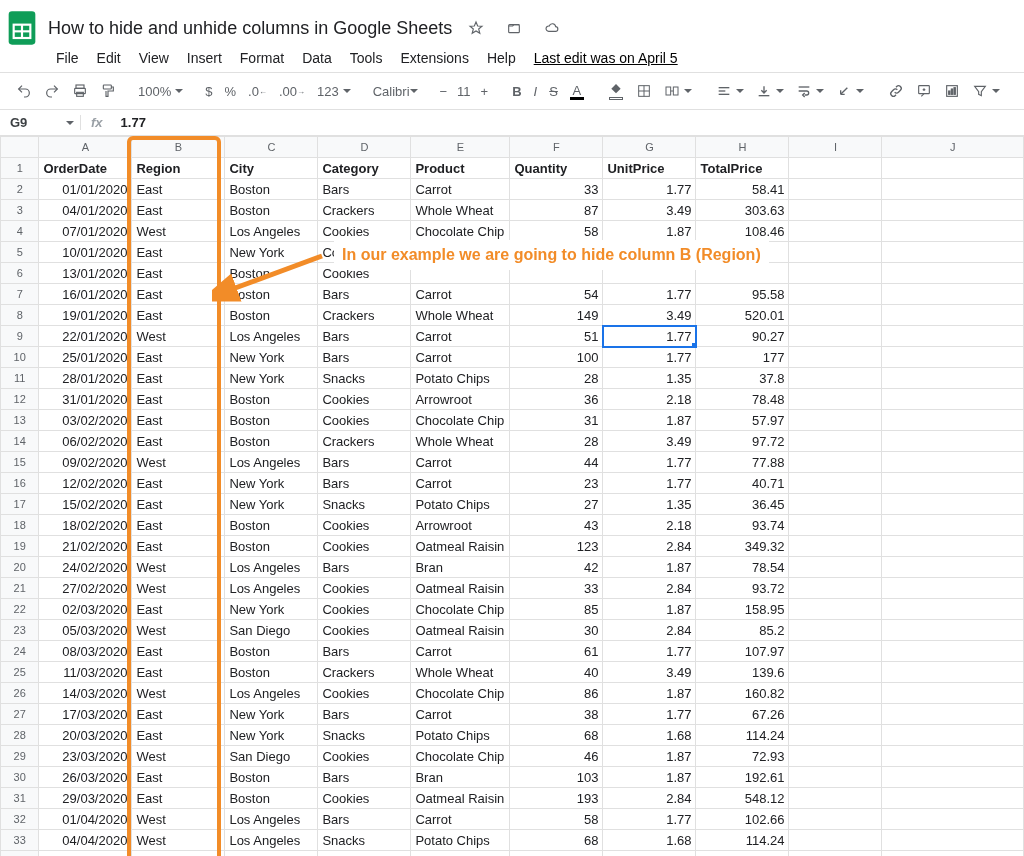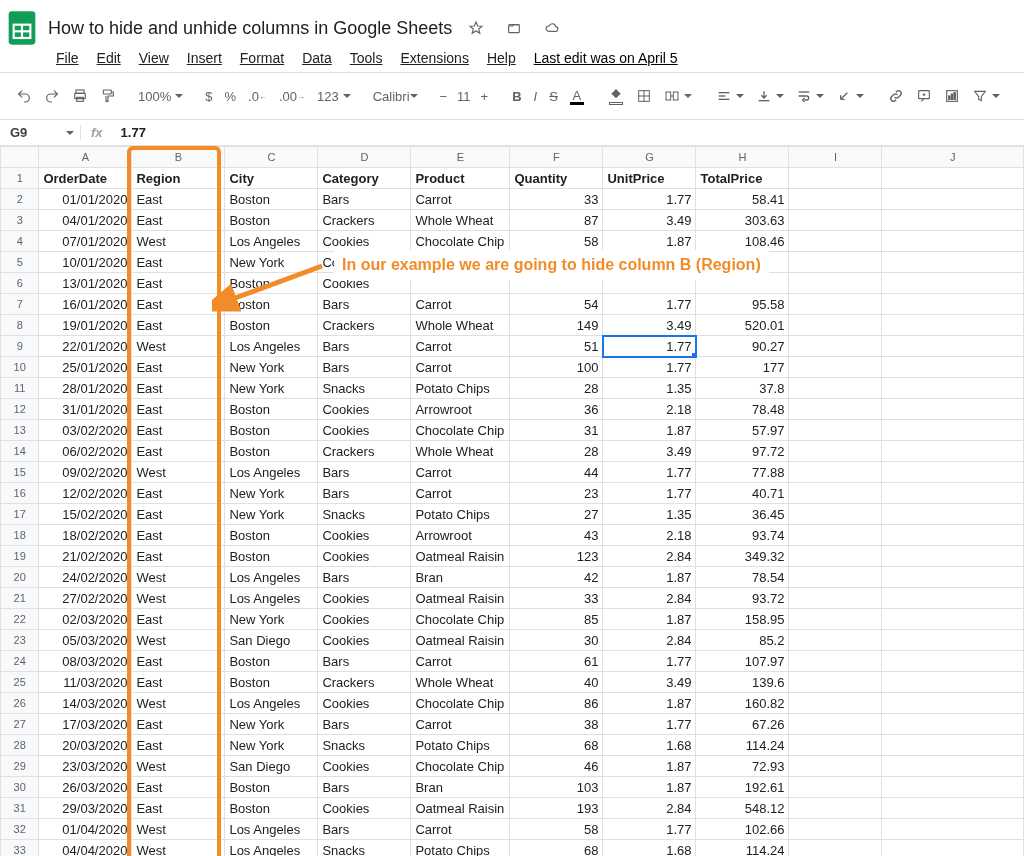--- a/index.html
+++ b/index.html
@@ -30,34 +30,34 @@
     color: #5f6368;
   }
   .title-icons svg { width: 18px; height: 18px; display:block; }
   
   .menu-bar {
     display: flex; align-items: center;
     padding: 2px 10px 6px 56px;
     font-size: 14px;
     color: #202124;
   }
-  .menu-bar span { margin-right: 18px; cursor: default; text-decoration: underline; }
+  .menu-bar span { margin-right: 18px; cursor: default; }
   .last-edit {
     color: #000000; text-decoration: underline;
     margin-left: 0;
   }
   
   .toolbar {
     border-top: 1px solid #e0e0e0;
     border-bottom: 1px solid #e0e0e0;
     display: flex; align-items: center;
     padding: 4px 10px;
     font-size: 13px;
     color: #5f6368;
-    height: 48px;
+    height: 38px;
   }
   .tbtn {
     padding: 4px 6px;
     display: flex; align-items: center; justify-content: center;
     cursor: default;
   }
   .tbtn svg { width: 16px; height: 16px; display:block; }
   .sep { width:1px; height:20px; background:#e0e0e0; margin: 0 6px; }
   .zoom, .fontbox, .fontsize {
     border: none;

